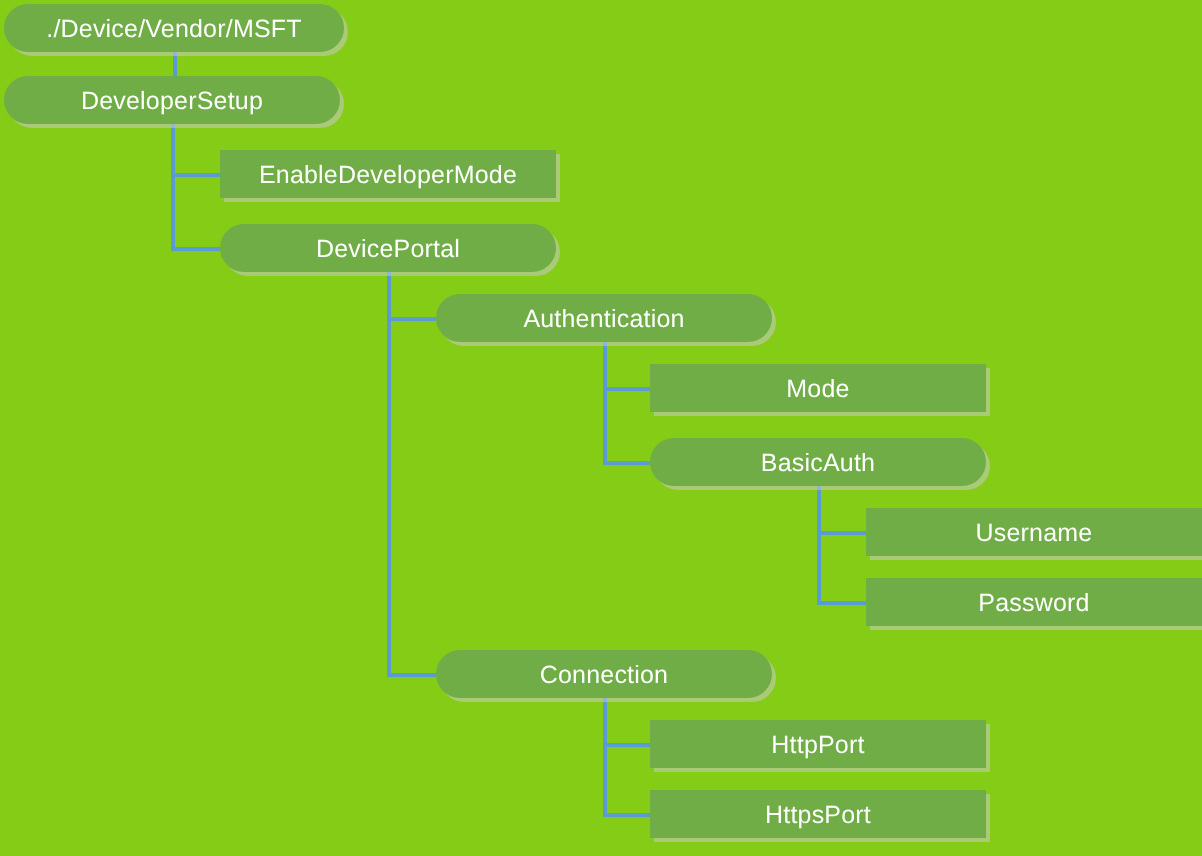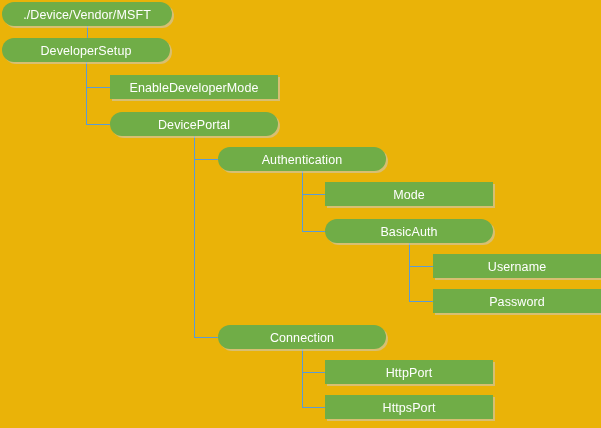--- a/index.html
+++ b/index.html
@@ -10,21 +10,21 @@
   body {
     width: 601px;
     height: 428px;
     font-family: "Liberation Sans", sans-serif;
     overflow: hidden;
   }
   #diagram-root {
     position: relative;
     width: 601px;
     height: 428px;
-    background: #eab308;
+    background: #84cc16;
   }
   svg#tree-svg {
     position: absolute;
     left: 0;
     top: 0;
     width: 601px;
     height: 428px;
     display: block;
   }
   .node-label {

